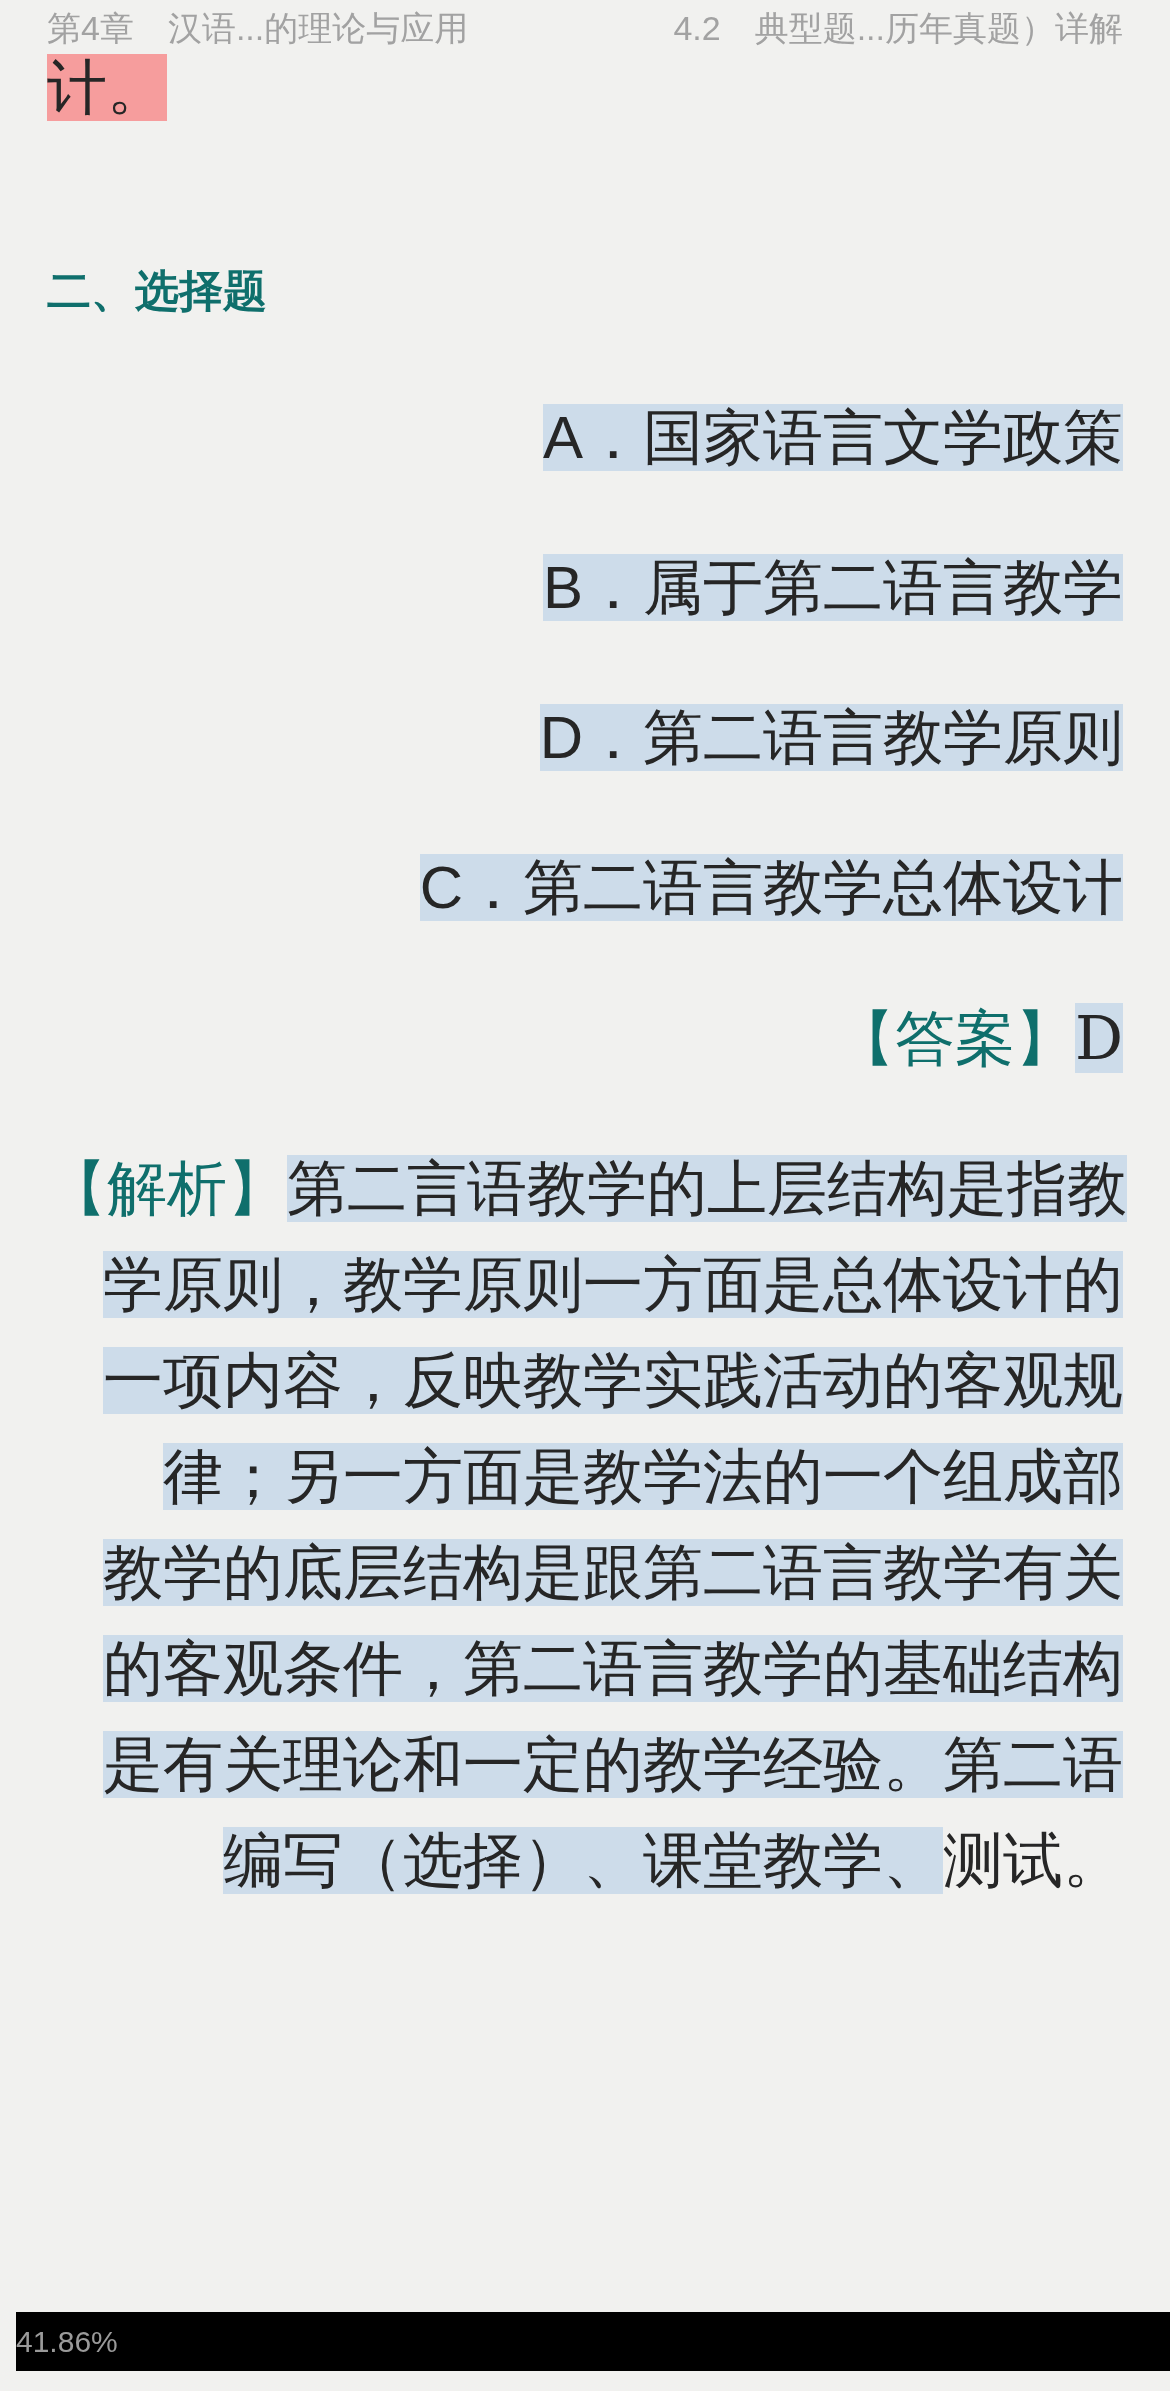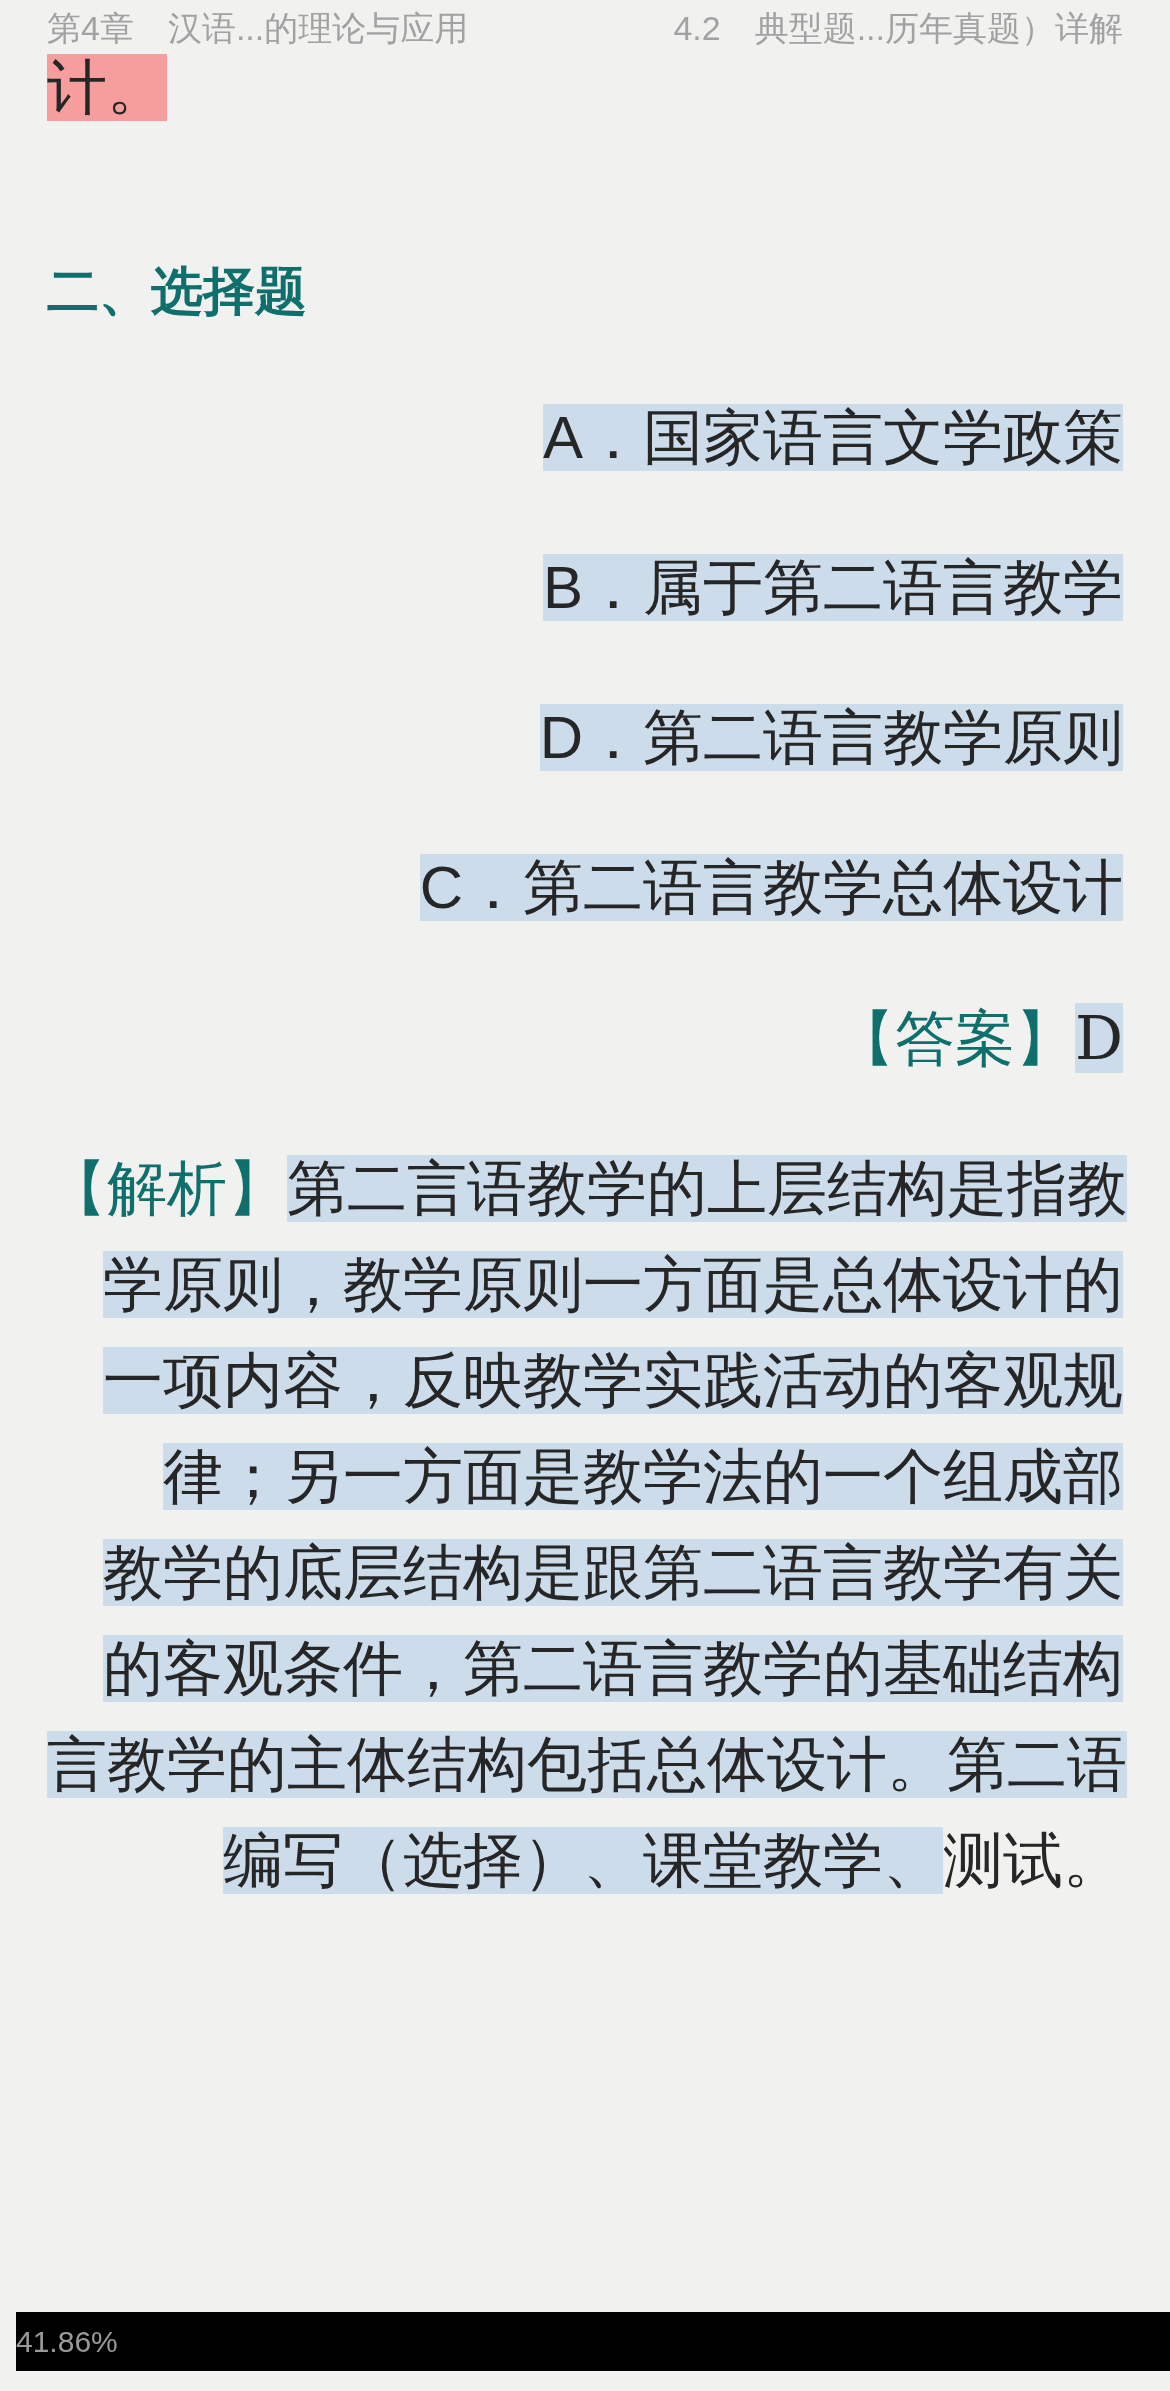--- a/index.html
+++ b/index.html
@@ -23,21 +23,21 @@
 
   .content { padding: 0 47px; font-size: 60px; line-height: 96px; }
 
   
   .carryover { line-height: 80px; }
   .hl-pink { background: #f69d9d; }
 
   
   .section-heading {
     margin-top: 118px;
-    font-size: 52px; line-height: 90px;
+    font-size: 44px; line-height: 90px;
     font-weight: bold;
     color: #0f6f6c;
   }
 
   
   .hl { background: #cddcea; }
 
   .q-block { margin-top: 61px; }
   .line { white-space: nowrap; }
 
@@ -110,21 +110,21 @@
 
     <div class="para">
       <div class="line">
         <span class="teal-label">【解析】</span><span class="hl">第二言语教学的上层结构是指教</span>
       </div>
       <div class="line"><span class="hl">学原则，教学原则一方面是总体设计的</span></div>
       <div class="line"><span class="hl">一项内容，反映教学实践活动的客观规</span></div>
       <div class="line"><span class="hl">律；另一方面是教学法的一个组成部</span></div>
       <div class="line"><span class="hl">教学的底层结构是跟第二语言教学有关</span></div>
       <div class="line"><span class="hl">的客观条件，第二语言教学的基础结构</span></div>
-      <div class="line"><span class="hl">言教学的主体结构包括总体设计。第二语</span></div>
+      <div class="line"><span class="hl">是有关理论和一定的教学经验。第二语</span></div>
       <div class="line">
         <span class="hl">编写（选择）、课堂教学、</span><span>测试。</span>
       </div>
     </div>
 
   </div>
 
   <div class="footer">
     <span>41.86%</span>
   </div>

